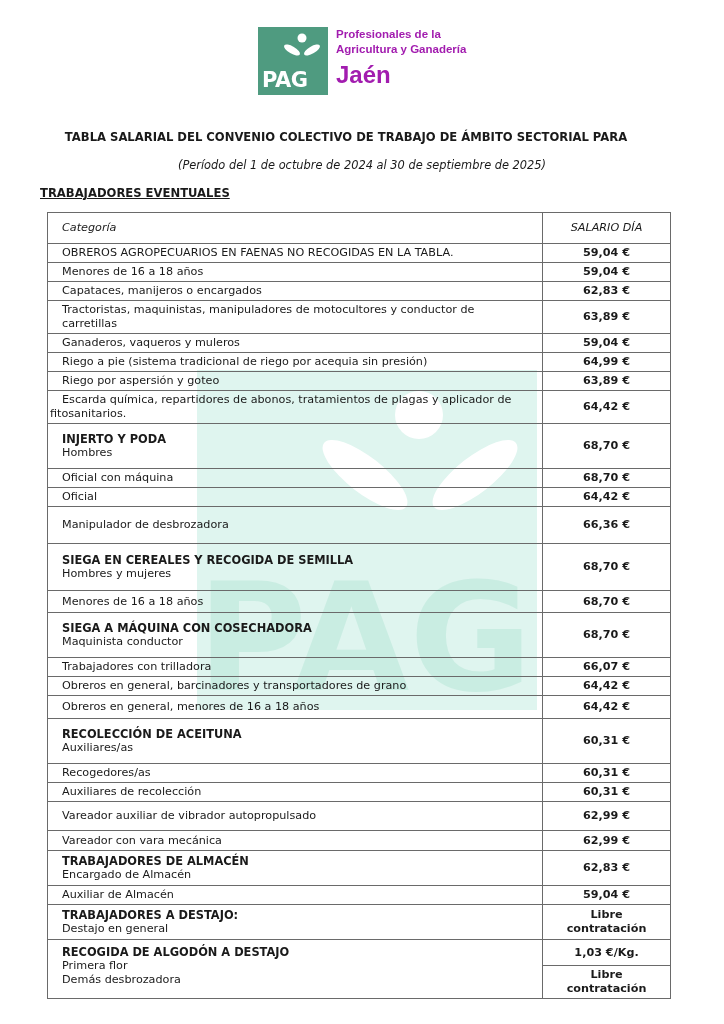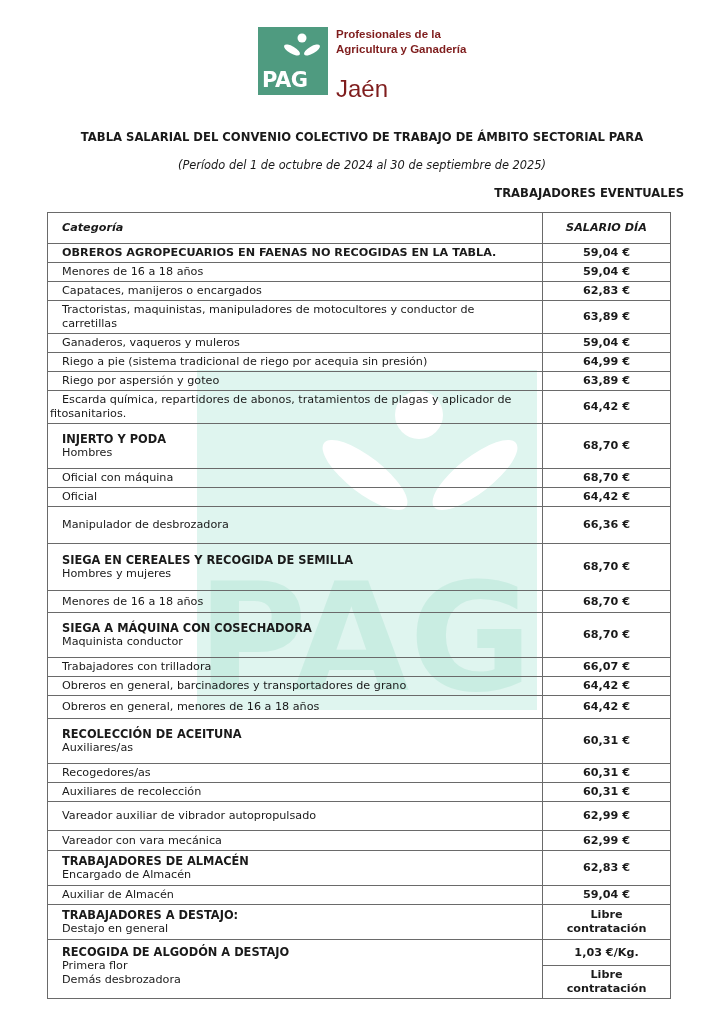--- a/index.html
+++ b/index.html
@@ -5,54 +5,54 @@
   html, body { margin: 0; padding: 0; background: #ffffff; }
   body { width: 724px; height: 1024px; position: relative; overflow: hidden;
          font-family: "DejaVu Sans", sans-serif; color: #1a1a1a; }
 
   
   .logo { position: absolute; left: 258px; top: 27px; height: 70px; display: flex; }
   .logo-box { width: 70px; height: 68px; background: #4f9b80; position: relative; }
   .logo-box .sprout { position: absolute; left: 24px; top: 6px; width: 40px; height: 26px; }
   .logo-box .pag { position: absolute; left: 4px; bottom: 3px; color: #fff; font-weight: bold;
                    font-size: 21px; letter-spacing: -0.5px; font-family: "DejaVu Sans", sans-serif; }
-  .logo-text { margin-left: 8px; color: #7f1d1d; font-family: "Liberation Sans", sans-serif; }
+  .logo-text { margin-left: 8px; color: #a21caf; font-family: "Liberation Sans", sans-serif; }
   .logo-text .line1, .logo-text .line2 { font-size: 11.5px; font-weight: bold; line-height: 15px; }
   .logo-text .line1 { margin-top: 0px; }
-  .logo-text .city { font-size: 24px; font-weight: normal; margin-top: 19px; line-height: 26px; }
-
-  
-  .title { position: absolute; left: 40px; width: 644px; top: 130px; text-align: center;
+  .logo-text .city { font-size: 24px; font-weight: bold; margin-top: 5px; line-height: 26px; }
+
+  
+  .title { position: absolute; left: 24px; width: 644px; top: 130px; text-align: center;
            font-weight: bold; font-size: 11.6px; line-height: 15px; }
   .subtitle { position: absolute; left: 40px; width: 644px; top: 158px; text-align: center;
               font-style: italic; font-size: 11.4px; }
-  .section { position: absolute; left: 40px; width: 644px; top: 186px; text-align: right;
-             font-weight: bold; font-size: 11.6px; }
+  .section { position: absolute; left: 40px; width: 644px; top: 186px; text-align: left;
+             font-weight: bold; font-size: 11.6px; text-decoration: underline; }
 
   
   .watermark { position: absolute; left: 197px; top: 370px; width: 340px; height: 340px;
                background: #dff5ef; z-index: 0; }
   .watermark svg { width: 100%; height: 100%; }
 
   
   table.salary { position: absolute; left: 47px; top: 212px; width: 624px;
                  border-collapse: collapse; z-index: 1; font-size: 11.2px; }
   table.salary td { border: 1px solid #6a6a6a; padding: 1px 10px 1px 14px; vertical-align: middle;
                     line-height: 14px; background: transparent; }
   table.salary td.sal { width: 95px; text-align: center; font-weight: bold; padding: 1px 16px;
                         border-left: 1.5px solid #555; }
-  table.salary tr.hdr td { height: 28px; font-style: italic; font-weight: bold; }
+  table.salary tr.hdr td { height: 28px; font-style: italic; font-weight: normal; }
   table.salary tr.hdr td.sal { font-style: italic; }
   table.salary tr.r1 td { height: 16px; }
   table.salary tr.r2 td { height: 30px; }
   table.salary tr.r3 td { height: 34px; }
   table.salary tr.r4 td { height: 42px; }
   .grp { font-weight: bold; font-size: 11.4px; display: block; }
   .sub { display: block; }
-  .topbold { font-weight: bold; }
+  .topbold { font-weight: normal; }
   td.flush { padding-left: 2px !important; }
   table.salary { border: 1.5px solid #444; }
 </style>
 </head>
 <body>
 
 <div class="logo">
   <div class="logo-box">
     <svg class="sprout" viewBox="0 0 40 26">
       <circle cx="20" cy="5" r="4.5" fill="#fff"></circle>

